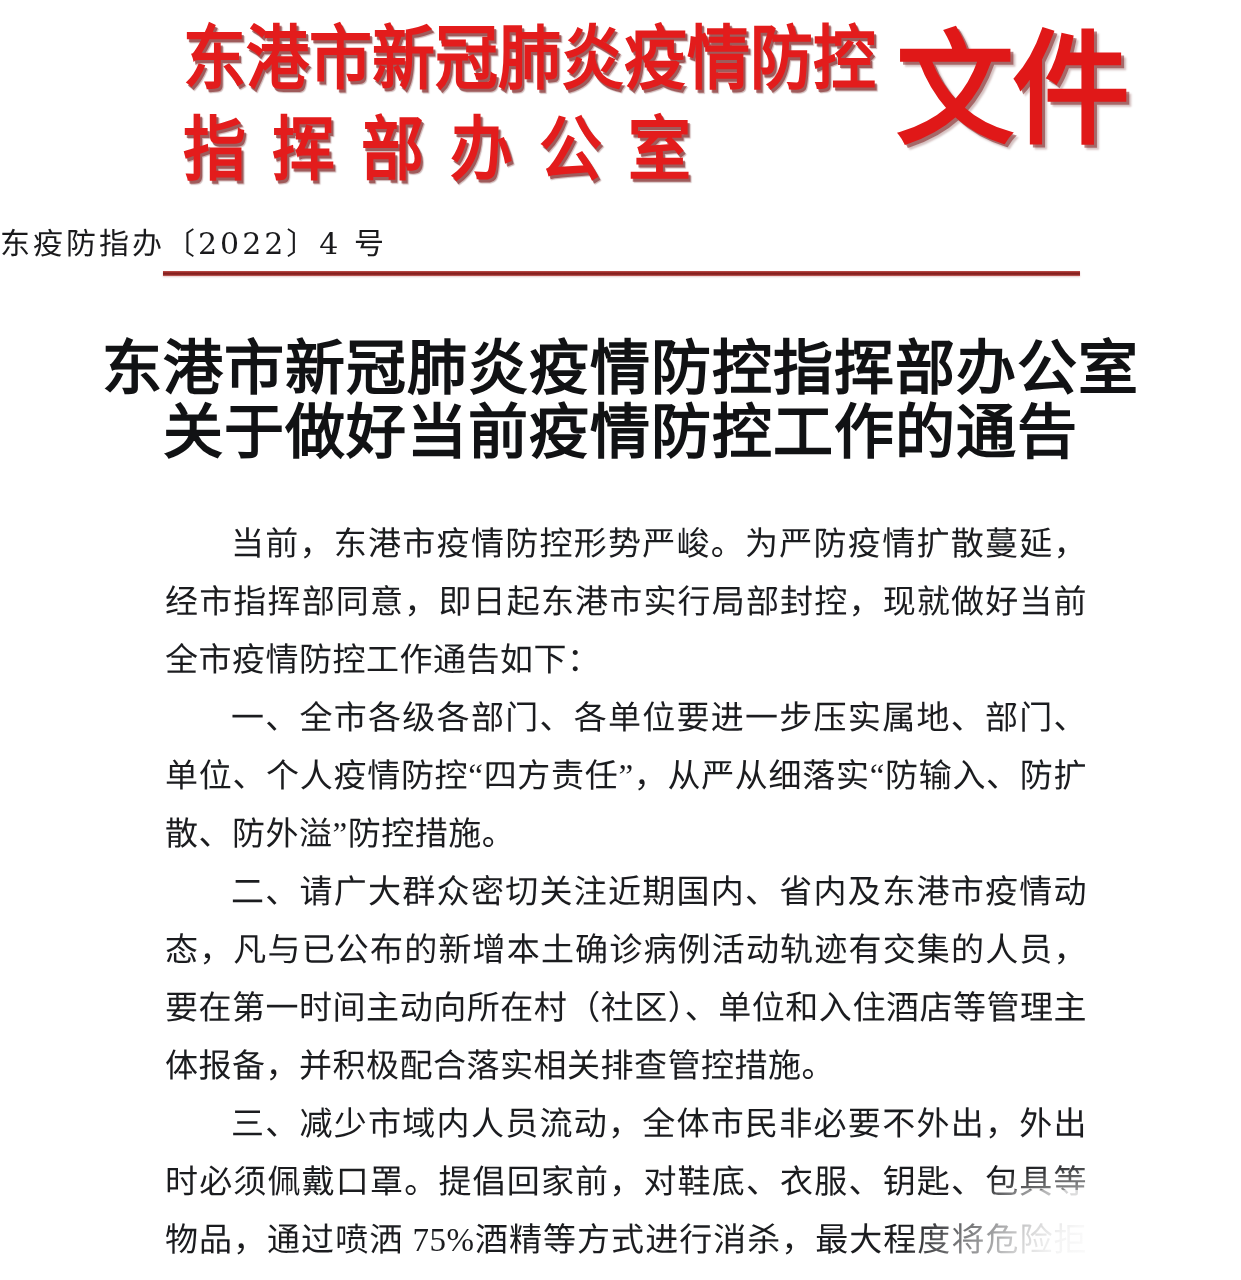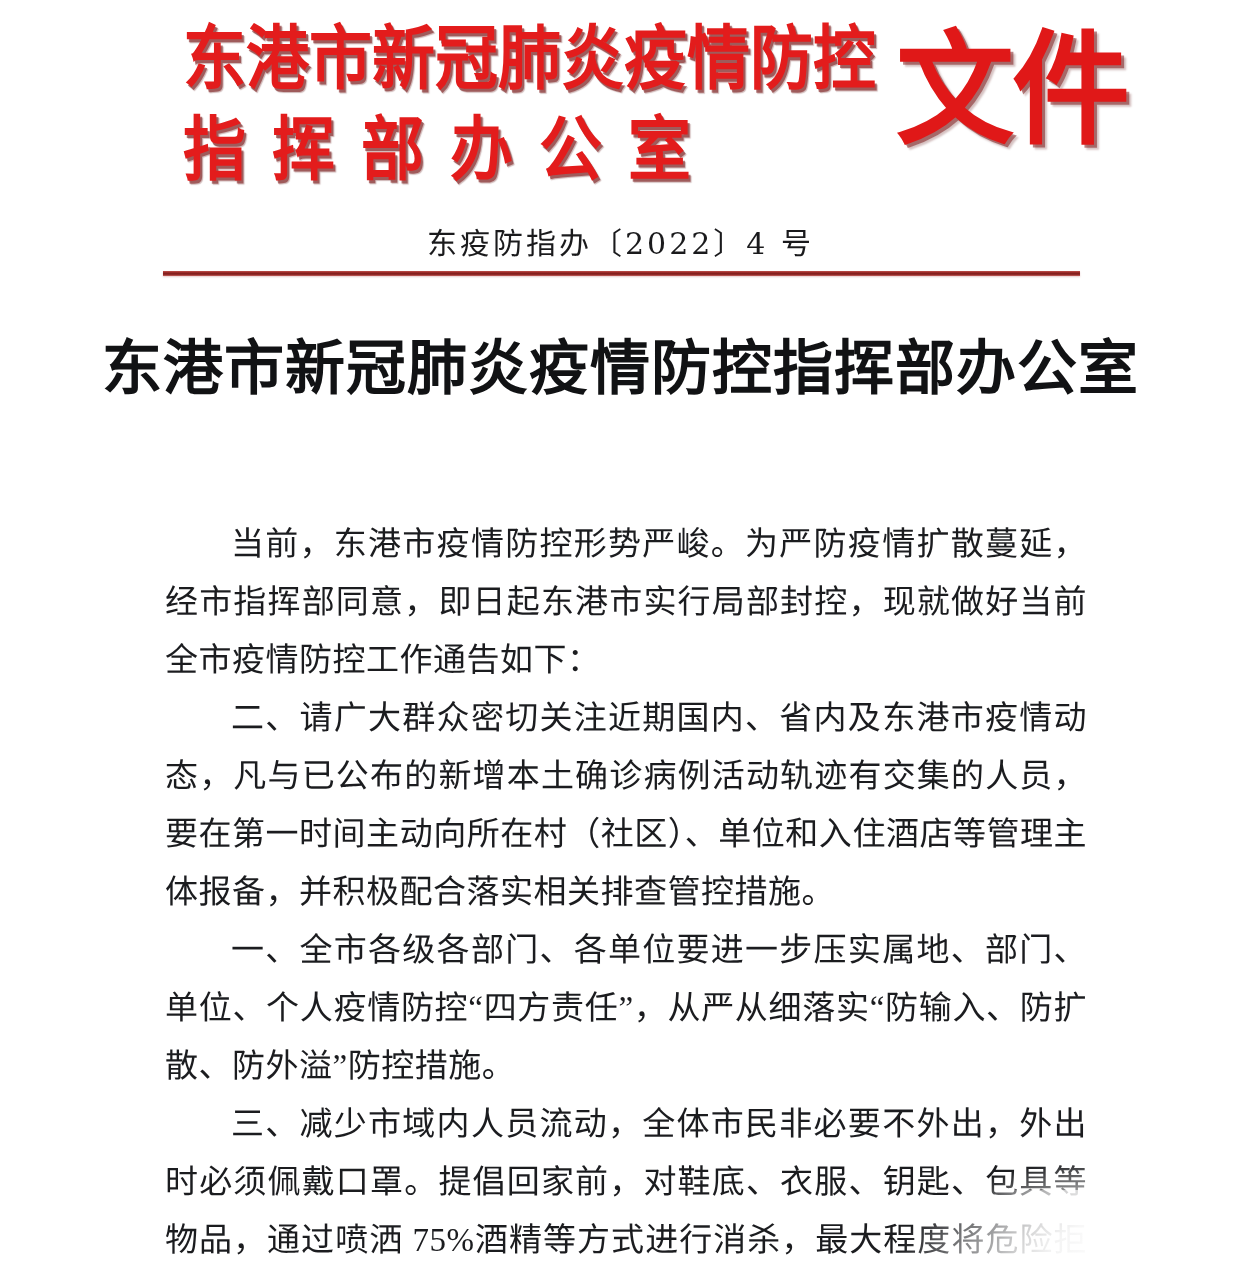--- a/index.html
+++ b/index.html
@@ -84,21 +84,20 @@
     transform: scaleY(1.05);
     transform-origin: left top;
   }
 
   
   .doc-number {
     position: absolute;
     left: 0;
     top: 219px;
     width: 1241px;
-    text-align: center;
     font-family: "DejaVu Serif", "Liberation Serif", serif;
     font-size: 30px;
     letter-spacing: 3px;
     color: #1a1a1c;
     white-space: nowrap;
   }
 
   .red-rule {
     position: absolute;
     left: 163px;
@@ -193,25 +192,26 @@
     </div>
     <div class="lh-doc-word">文件</div>
   </div>
 
   <div class="doc-number">东疫防指办〔2022〕4 号</div>
 
   <div class="red-rule"></div>
 
   <div class="doc-title">
     <div class="t-line">东港市新冠肺炎疫情防控指挥部办公室</div>
+    <div class="t-line">关于做好当前疫情防控工作的通告</div>
   </div>
 
   <div class="doc-body">
     <p class="para">当前，东港市疫情防控形势严峻。为严防疫情扩散蔓延，经市指挥部同意，即日起东港市实行局部封控，现就做好当前全市疫情防控工作通告如下：</p>
+    <p class="para">一、全市各级各部门、各单位要进一步压实属地、部门、单位、个人疫情防控“四方责任”，从严从细落实“防输入、防扩散、防外溢”防控措施。</p>
     <p class="para">二、请广大群众密切关注近期国内、省内及东港市疫情动态，凡与已公布的新增本土确诊病例活动轨迹有交集的人员，要在第一时间主动向所在村（社区）、单位和入住酒店等管理主体报备，并积极配合落实相关排查管控措施。</p>
-    <p class="para">一、全市各级各部门、各单位要进一步压实属地、部门、单位、个人疫情防控“四方责任”，从严从细落实“防输入、防扩散、防外溢”防控措施。</p>
     <p class="para">三、减少市域内人员流动，全体市民非必要不外出，外出时必须佩戴口罩。提倡回家前，对鞋底、衣服、钥匙、包具等物品，通过喷洒 75%酒精等方式进行消杀，最大程度将危险拒之门</p>
   </div>
 
   <div class="scan-fade"></div>
   <div class="scan-fade-2"></div>
 
 </div>
 
 </body></html>

